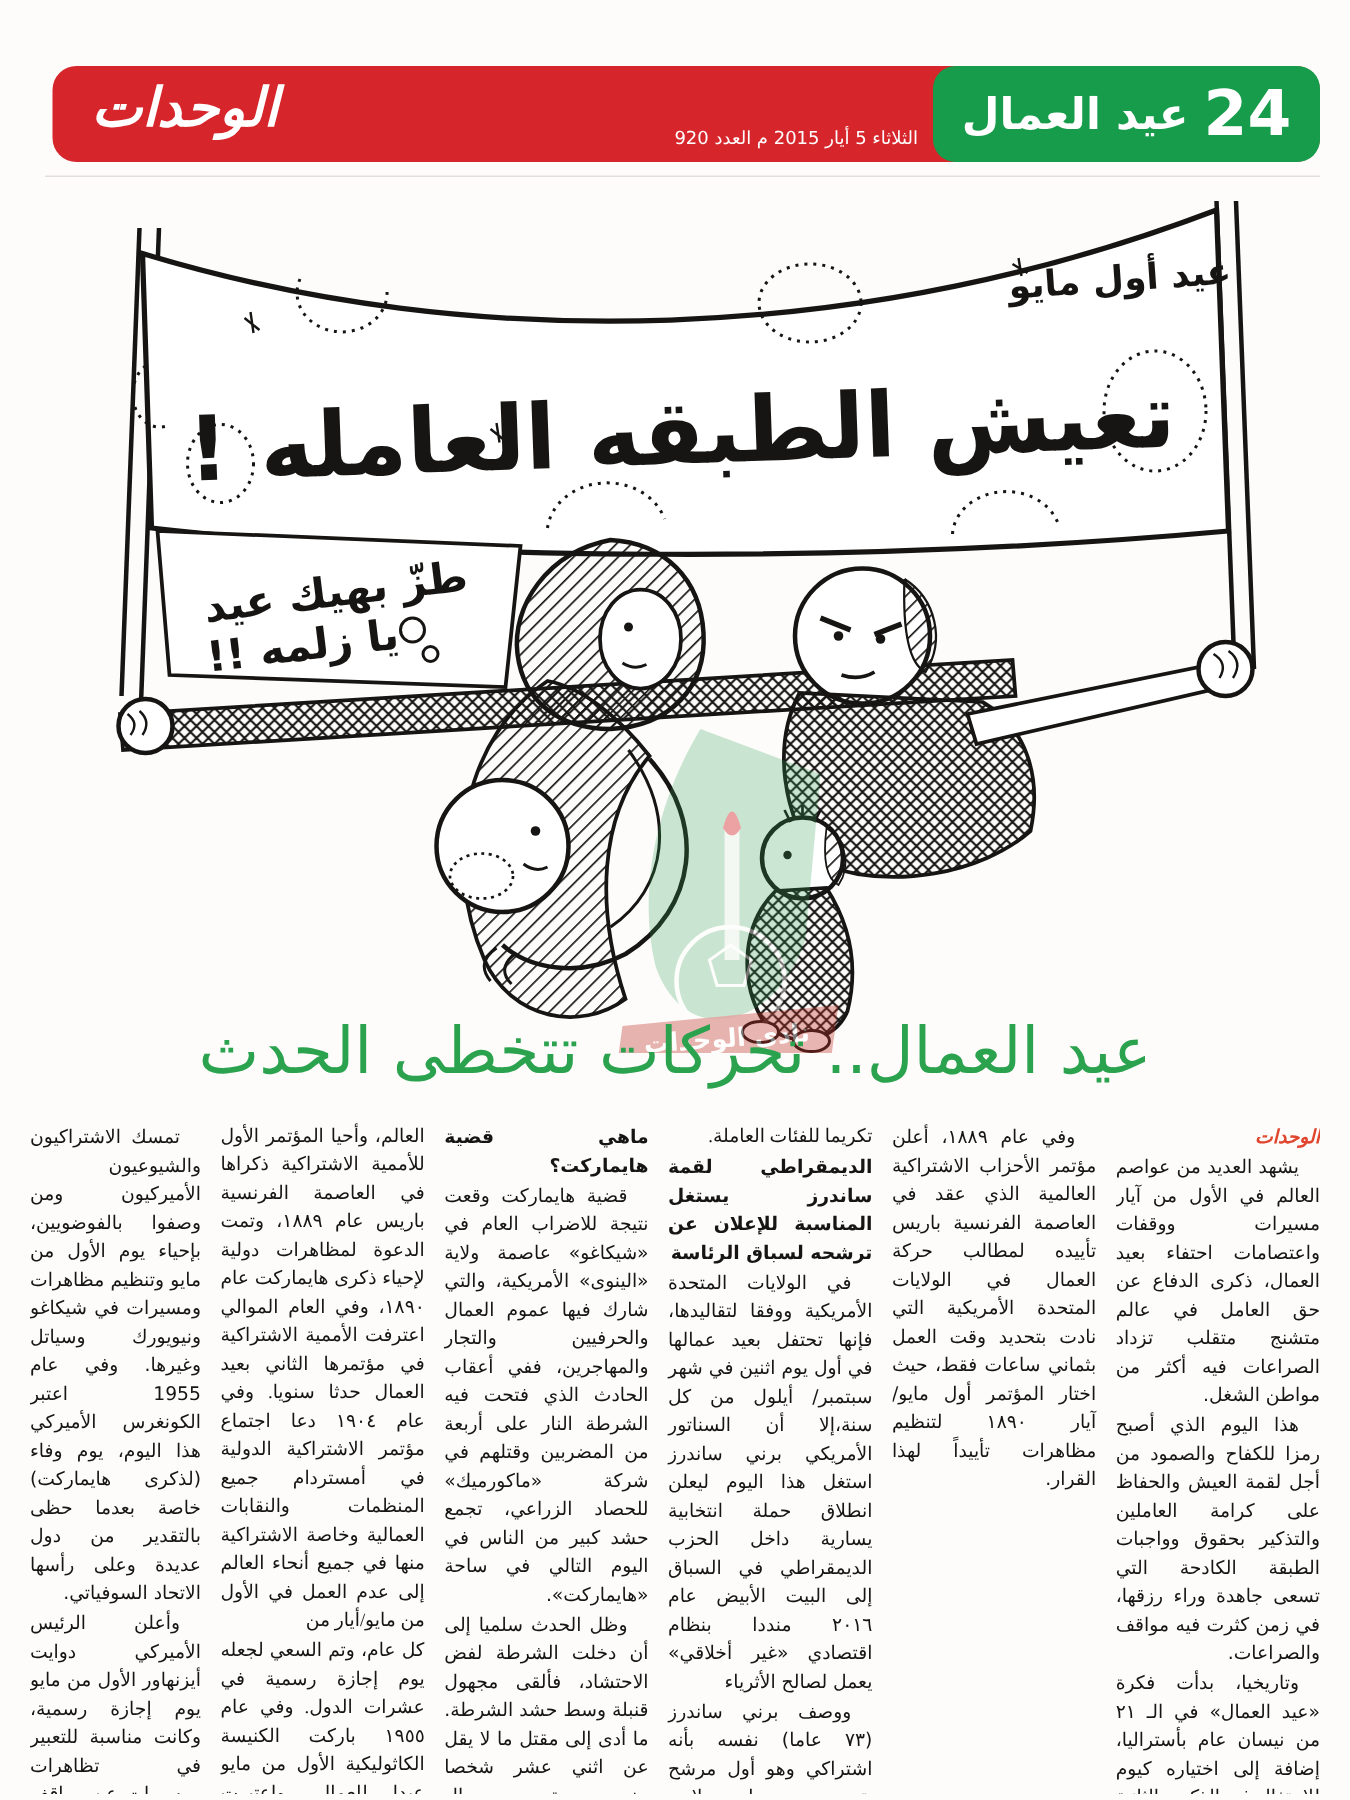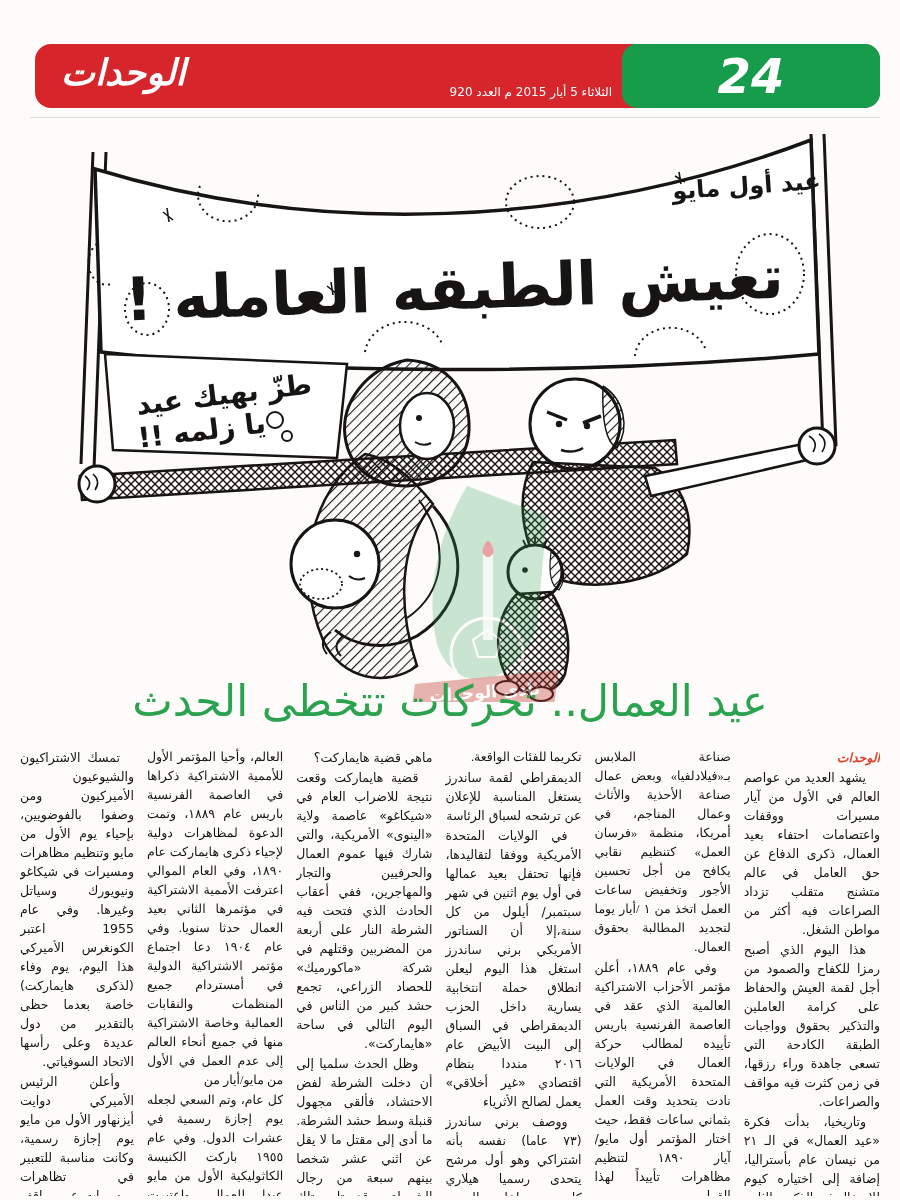--- a/index.html
+++ b/index.html
@@ -22,21 +22,21 @@
   .masthead{
     position:absolute;left:26px;top:8px;color:#fff;
     font-size:36px;font-weight:bold;font-style:italic;letter-spacing:1px;
   }
   .page-badge{
     position:absolute;right:0;top:0;height:64px;min-width:258px;
     background:var(--green);border-radius:15px;color:#fff;
     display:flex;align-items:center;justify-content:center;gap:10px;
     padding:0 18px;
   }
-  .page-badge .num{font-size:48px;font-weight:bold;line-height:1;font-style:italic;}
+  .page-badge .num{font-size:42px;font-weight:bold;line-height:1;}
   .page-badge .lbl{font-size:29px;font-weight:bold;line-height:1;}
   .date-line{
     position:absolute;right:268px;bottom:9px;color:#fff;font-size:12px;
     white-space:nowrap;
   }
   .header-rule{position:absolute;top:117px;left:30px;width:850px;height:1px;background:#e3dedb;}
   
   .cartoon{position:absolute;top:124px;left:35px;width:830px;height:578px;}
   
   .headline{
@@ -50,34 +50,35 @@
     display:flex;gap:13px;overflow:hidden;
   }
   .col{
     flex:1 1 0;font-size:12.5px;line-height:1.52;text-align:justify;
     overflow:hidden;color:var(--ink);
   }
   .col:nth-child(6){flex:0 0 114px;}
   .col p{margin:0 0 1px 0;}
   .para{text-indent:14px;}
   .cont{text-indent:0;font-family:Liberation Serif, serif;}
-  .subhead{font-weight:normal;text-indent:0;margin:2px 0 2px 0;}
+  .subhead{font-weight:bold;text-indent:0;margin:2px 0 2px 0;}
   .byline{
     color:var(--byline-red);font-weight:bold;font-style:italic;
     font-size:12.5px;text-indent:0;margin-bottom:4px;
   }
   svg text{font-family:"DejaVu Sans","Liberation Sans",sans-serif;}
 </style>
 </head>
 <body>
 
 <div class="header-bar">
   <div class="masthead">الوحدات</div>
   <div class="page-badge">
     <span class="num">24</span>
+    <span class="lbl">عيد العمال</span>
   </div>
   <div class="date-line">الثلاثاء 5 أيار 2015 م العدد 920</div>
 </div>
 <div class="header-rule"></div>
 
 <div class="cartoon">
 <svg viewBox="0 0 830 578" width="830" height="578">
   <defs>
     <pattern id="hatch" width="7" height="7" patternUnits="userSpaceOnUse" patternTransform="rotate(45)">
       <line x1="0" y1="0" x2="0" y2="7" stroke="#171513" stroke-width="2.2"></line>
@@ -184,25 +185,24 @@
 <div class="headline">عيد العمال.. تحركات تتخطى الحدث</div>
 
 <div class="columns" id="columns">
     <div class="col">
       <p class="byline">الوحدات</p>
       <p class="para">يشهد العديد من عواصم العالم في الأول من آيار مسيرات ووقفات واعتصامات احتفاء بعيد العمال، ذكرى الدفاع عن حق العامل في عالم متشنج متقلب تزداد الصراعات فيه أكثر من مواطن الشغل.</p>
       <p class="para">هذا اليوم الذي أصبح رمزا للكفاح والصمود من أجل لقمة العيش والحفاظ على كرامة العاملين والتذكير بحقوق وواجبات الطبقة الكادحة التي تسعى جاهدة وراء رزقها، في زمن كثرت فيه مواقف والصراعات.</p>
       <p class="para">وتاريخيا، بدأت فكرة «عيد العمال» في الـ ٢١ من نيسان عام بأستراليا، إضافة إلى اختياره كيوم للاحتفال في الذكرى الثانية لقضية هايماركت ١٨٨٦، ليصبح الأول من آيار إشارة إلى العديد من الاحتفالات العمالية المختلفة لإحياء النضال من أجل ثماني ساعات عمل في اليوم.</p>
     </div>
     <div class="col">
-      <p class="cont">صناعة الملابس بـ«فيلادلفيا» وبعض عمال صناعة الأحذية والأثاث وعمال المناجم، في أمريكا، منظمة «فرسان العمل» كتنظيم نقابي يكافح من أجل تحسين الأجور وتخفيض ساعات العمل اتخذ من ١ /أيار يوما لتجديد المطالبة بحقوق العمال.</p>
       <p class="para">وفي عام ١٨٨٩، أعلن مؤتمر الأحزاب الاشتراكية العالمية الذي عقد في العاصمة الفرنسية باريس تأييده لمطالب حركة العمال في الولايات المتحدة الأمريكية التي نادت بتحديد وقت العمل بثماني ساعات فقط، حيث اختار المؤتمر أول مايو/ آيار ١٨٩٠ لتنظيم مظاهرات تأييداً لهذا القرار.</p>
     </div>
     <div class="col">
-      <p class="cont">تكريما للفئات الواقعة.</p>
+      <p class="cont">تكريما للفئات العاملة.</p>
       <p class="subhead">الديمقراطي لقمة ساندرز يستغل المناسبة للإعلان عن ترشحه لسباق الرئاسة</p>
       <p class="para">في الولايات المتحدة الأمريكية ووفقا لتقاليدها، فإنها تحتفل بعيد عمالها في أول يوم اثنين في شهر سبتمبر/ أيلول من كل سنة،إلا أن السناتور الأمريكي برني ساندرز استغل هذا اليوم ليعلن انطلاق حملة انتخابية يسارية داخل الحزب الديمقراطي في السباق إلى البيت الأبيض عام ٢٠١٦ منددا بنظام اقتصادي «غير أخلاقي» يعمل لصالح الأثرياء</p>
       <p class="para">ووصف برني ساندرز (٧٣ عاما) نفسه بأنه اشتراكي وهو أول مرشح يتحدى رسميا هيلاري كلينتون داخل الحزب الديموقراطي.</p>
     </div>
     <div class="col">
       <p class="subhead">ماهي قضية هايماركت؟</p>
       <p class="para">قضية هايماركت وقعت نتيجة للاضراب العام في «شيكاغو» عاصمة ولاية «الينوى» الأمريكية، والتي شارك فيها عموم العمال والحرفيين والتجار والمهاجرين، ففي أعقاب الحادث الذي فتحت فيه الشرطة النار على أربعة من المضربين وقتلهم في شركة «ماكورميك» للحصاد الزراعي، تجمع حشد كبير من الناس في اليوم التالي في ساحة «هايماركت».</p>
       <p class="para">وظل الحدث سلميا إلى أن دخلت الشرطة لفض الاحتشاد، فألقى مجهول قنبلة وسط حشد الشرطة. ما أدى إلى مقتل ما لا يقل عن اثني عشر شخصا بينهم سبعة من رجال الشرطة، وقد تلى تلك الواقعة محاكمة مثيرة للجدل، لثمانية من المدعى عليهم بسبب انتقاداتهم السياسية، وليس لتورطهم في التفجير، وأفضت في المحصلة إلى إعدام عدد منهم.</p>
     </div>
     <div class="col">

